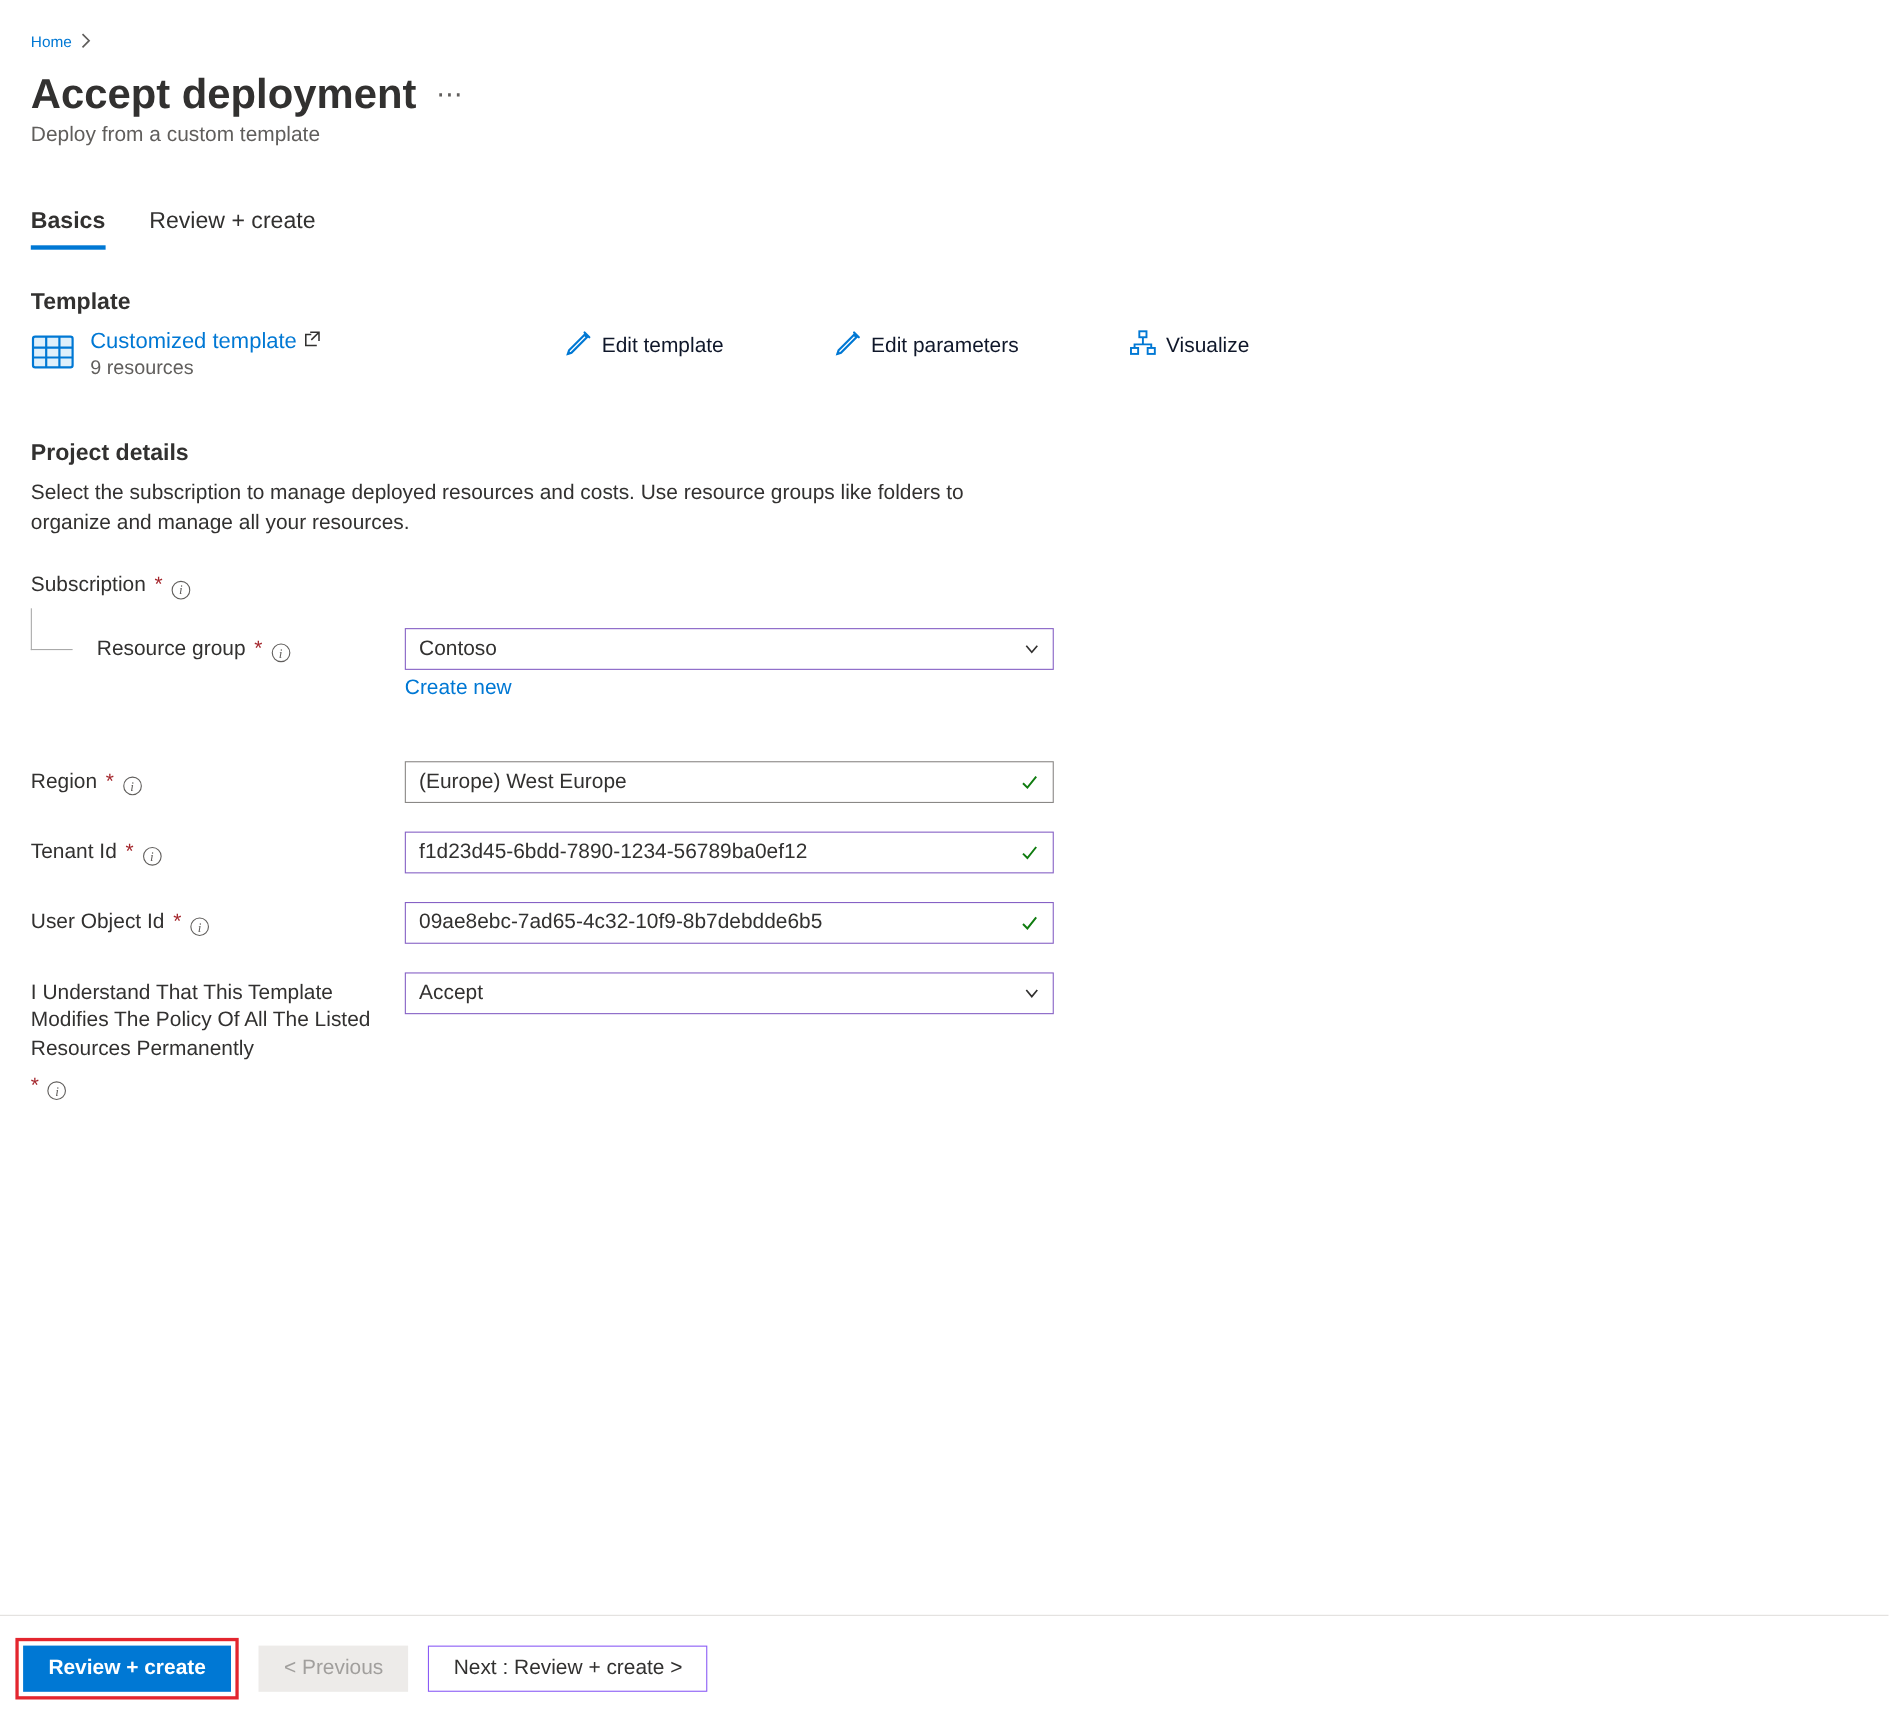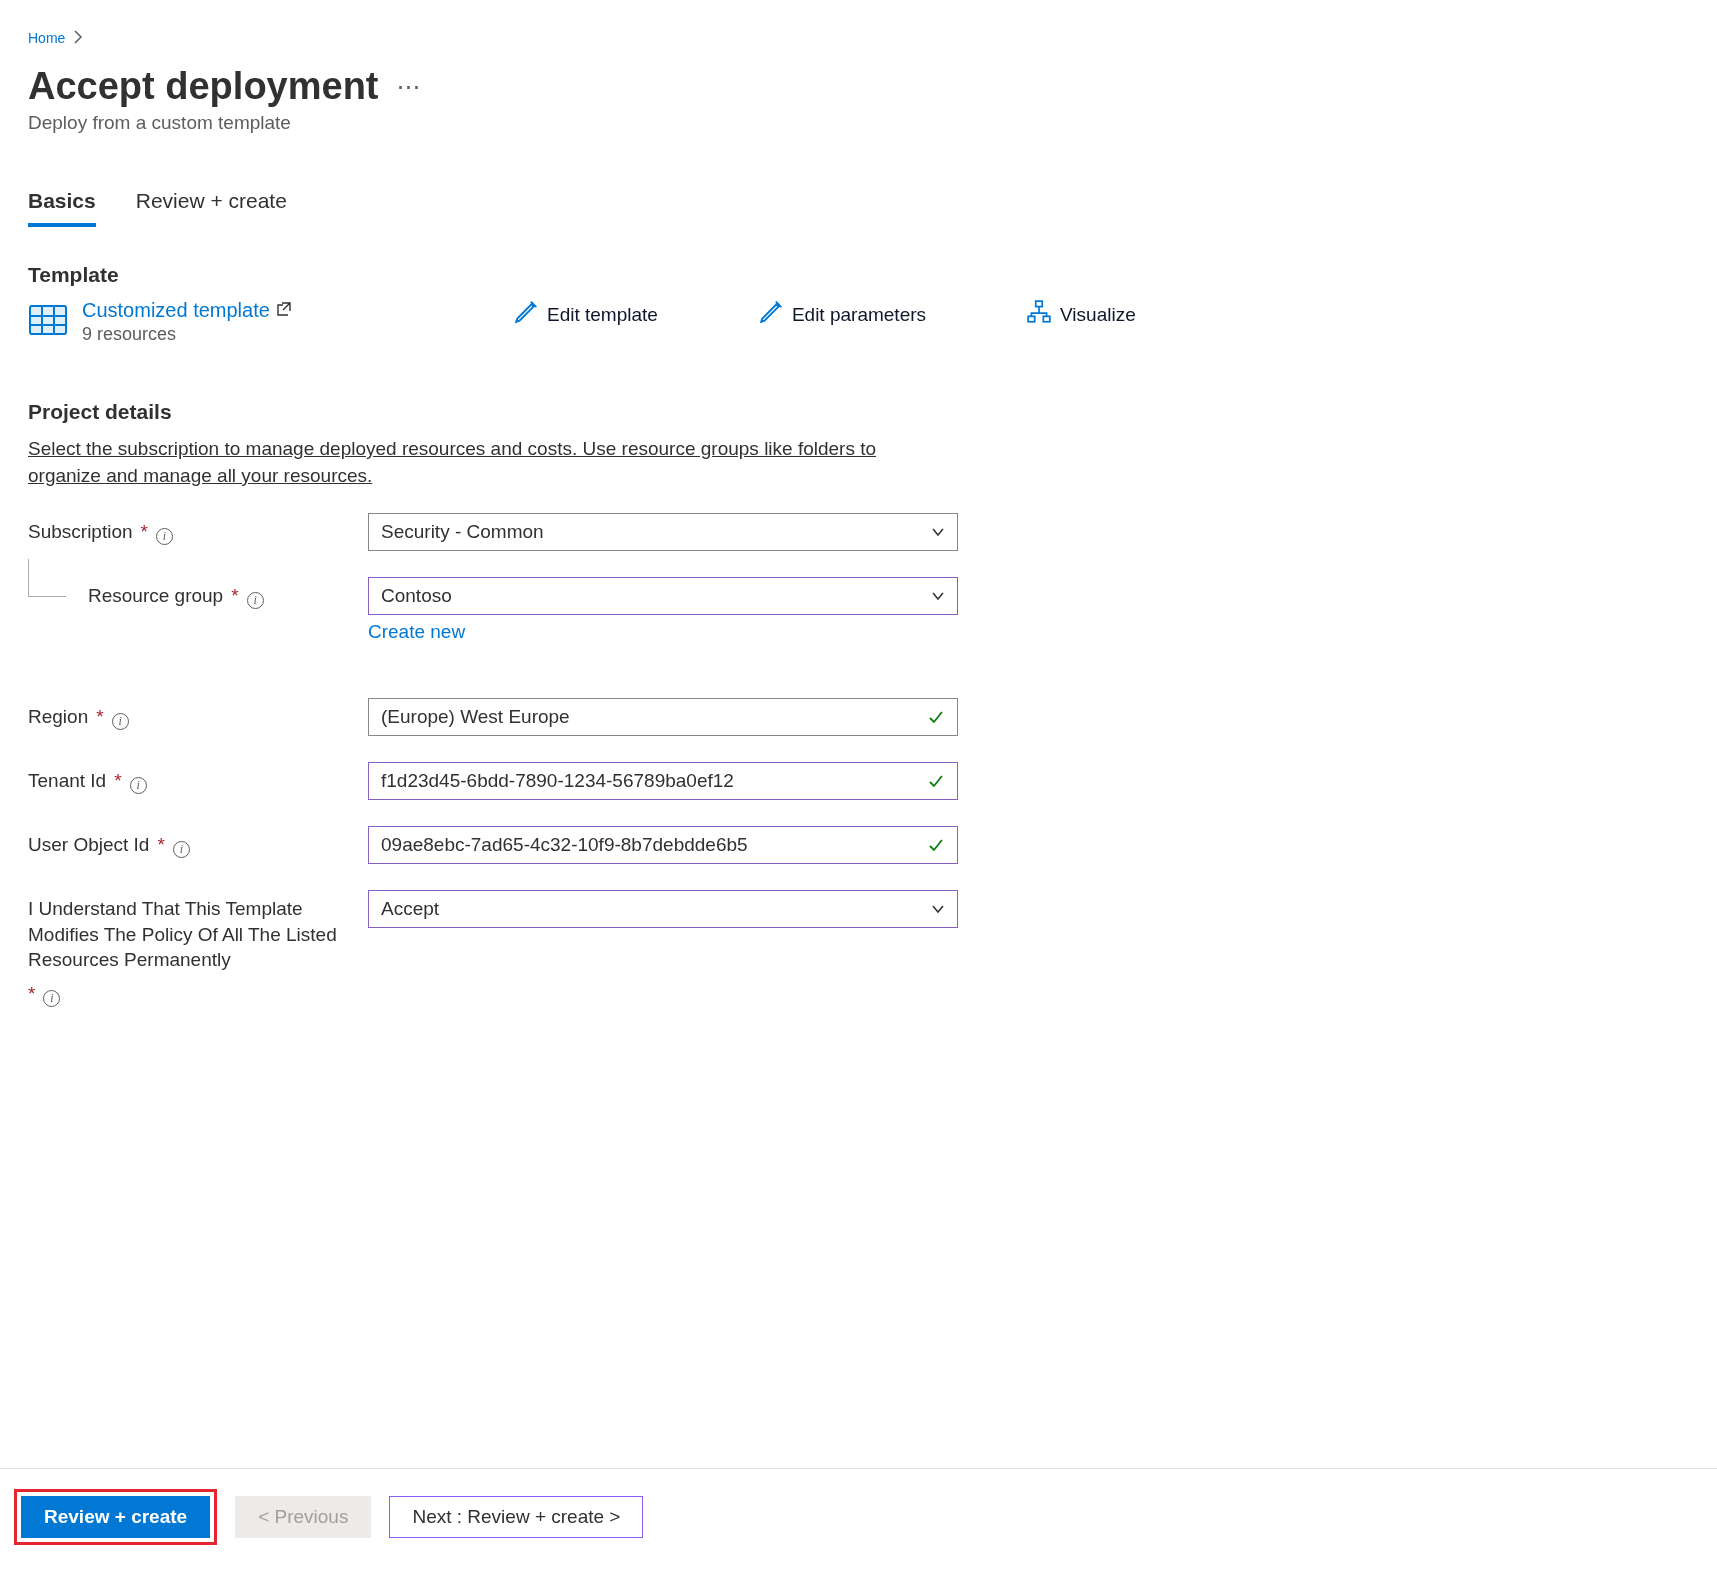--- a/index.html
+++ b/index.html
@@ -25,21 +25,21 @@
   .more-dots { color:#605e5c; font-size:24px; letter-spacing:2px; }
   .page-subtitle { color:#605e5c; font-size:19px; margin-top:4px; margin-bottom: 55px; }
 
   
   .tabs { display:flex; gap:40px; border-bottom:1px solid transparent; margin-bottom: 35px; }
   .tab { padding-bottom:10px; font-size:21px; cursor:pointer; }
   .tab.active { font-weight:600; border-bottom:4px solid #0078d4; }
 
   
   .section-title { font-weight:600; font-size:21px; margin-bottom: 12px; }
-  .section-desc { color:#323130; margin-bottom: 24px; max-width: 920px; line-height:1.4;text-decoration:underline; }
+  .section-desc { color:#323130; margin-bottom: 24px; max-width: 920px; line-height:1.4; }
 
   
   .template-row { display:flex; align-items:flex-start; margin-bottom: 10px; }
   .template-left { display:flex; align-items:center; gap:14px; width: 455px; }
   .template-icon { width:40px; height:40px; }
   .template-link-row { display:flex; align-items:center; gap:6px; }
   .template-link { font-size:20px; }
   .template-sub { color:#605e5c; font-size:18px; margin-top:2px; }
   .template-actions { display:flex; gap:100px; align-items:flex-end; margin-left:30px; }
   .template-action { display:flex; flex-direction:row; align-items:center; gap:8px; color:#0f172a; cursor:pointer; font-size:19px; }
@@ -162,30 +162,20 @@
 <div class="form-block">
   <div class="section-title">Project details</div>
   <div class="section-desc">Select the subscription to manage deployed resources and costs. Use resource groups like folders to organize and manage all your resources.</div>
 
   <div class="form-row">
     <div class="form-label-col">
       <span>Subscription</span>
       <span class="req-star">*</span>
       <span class="info-icon">i</span>
     </div>
-    <div class="form-field-col">
-      <div class="select-box">
-        <span>Security - Common</span>
-        <span class="chev">
-          <svg viewBox="0 0 14 14">
-              <path d="M2 4l5 6 5-6" stroke="#323130" stroke-width="1.5" fill="none"></path>
-            </svg>
-        </span>
-      </div>
-    </div>
   </div>
 
   <div class="form-row">
     <div class="form-label-col indented">
       <span class="indent-guide"></span>
       <span>Resource group</span>
       <span class="req-star">*</span>
       <span class="info-icon">i</span>
     </div>
     <div class="form-field-col">

